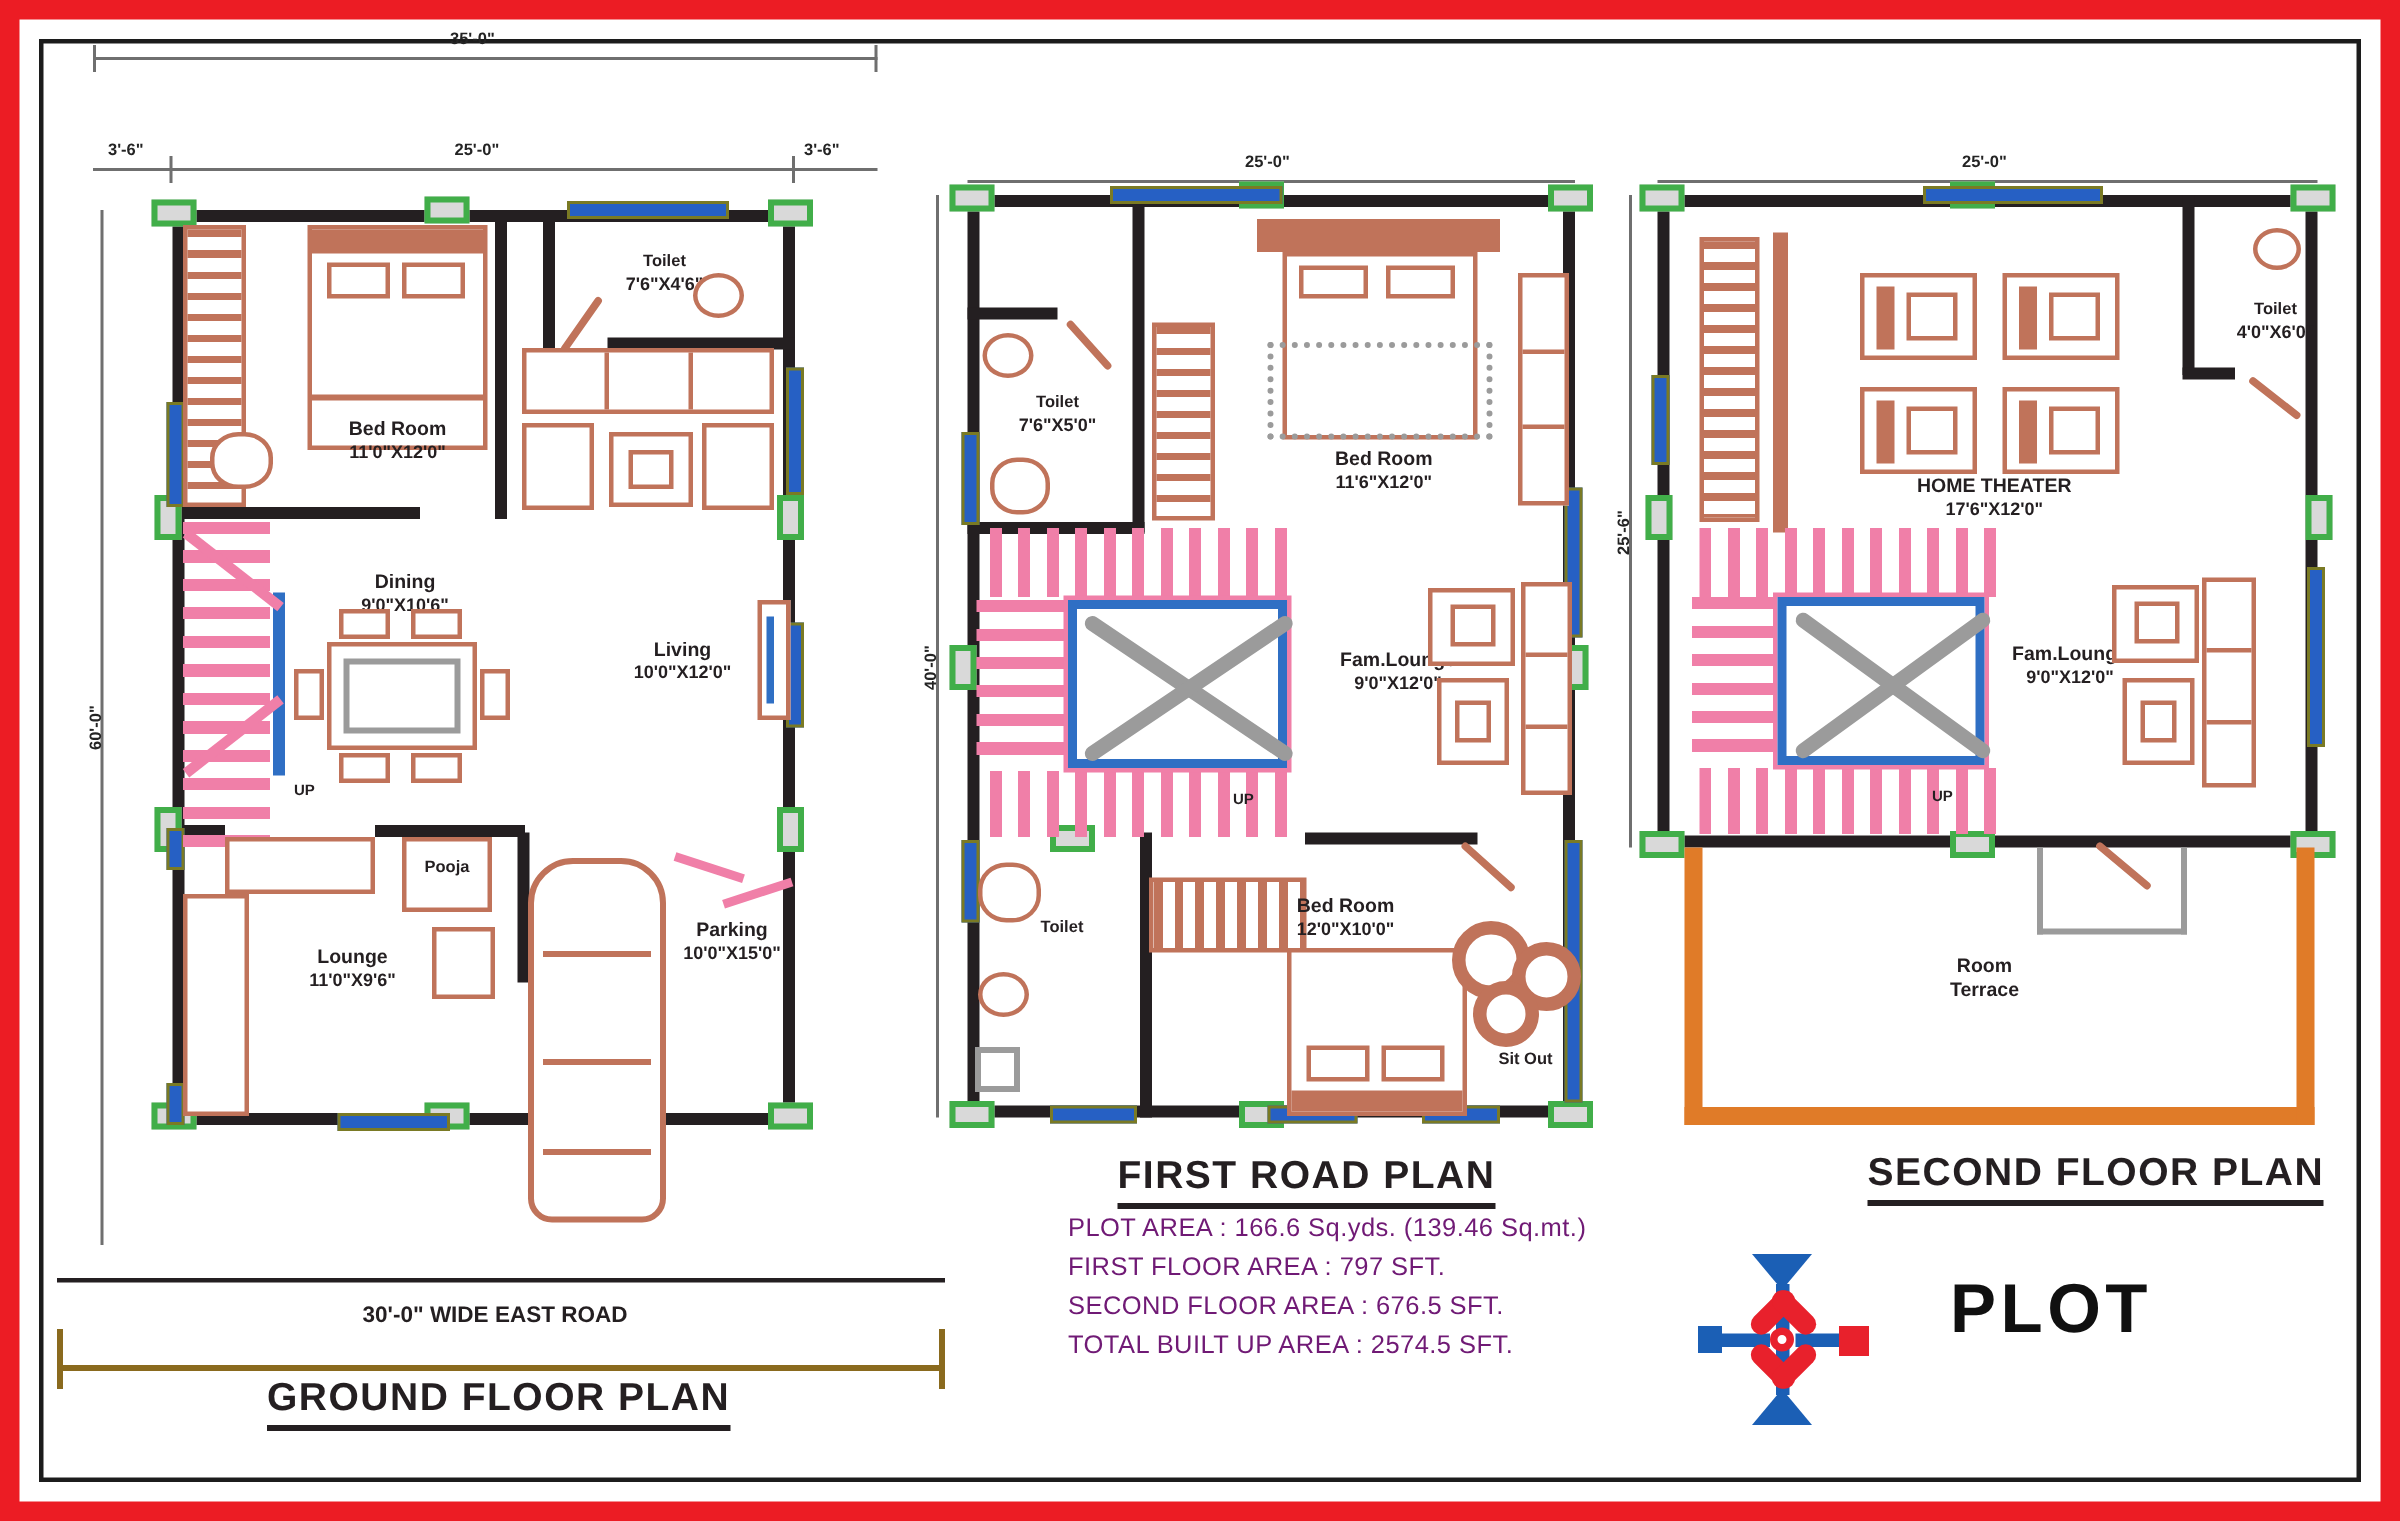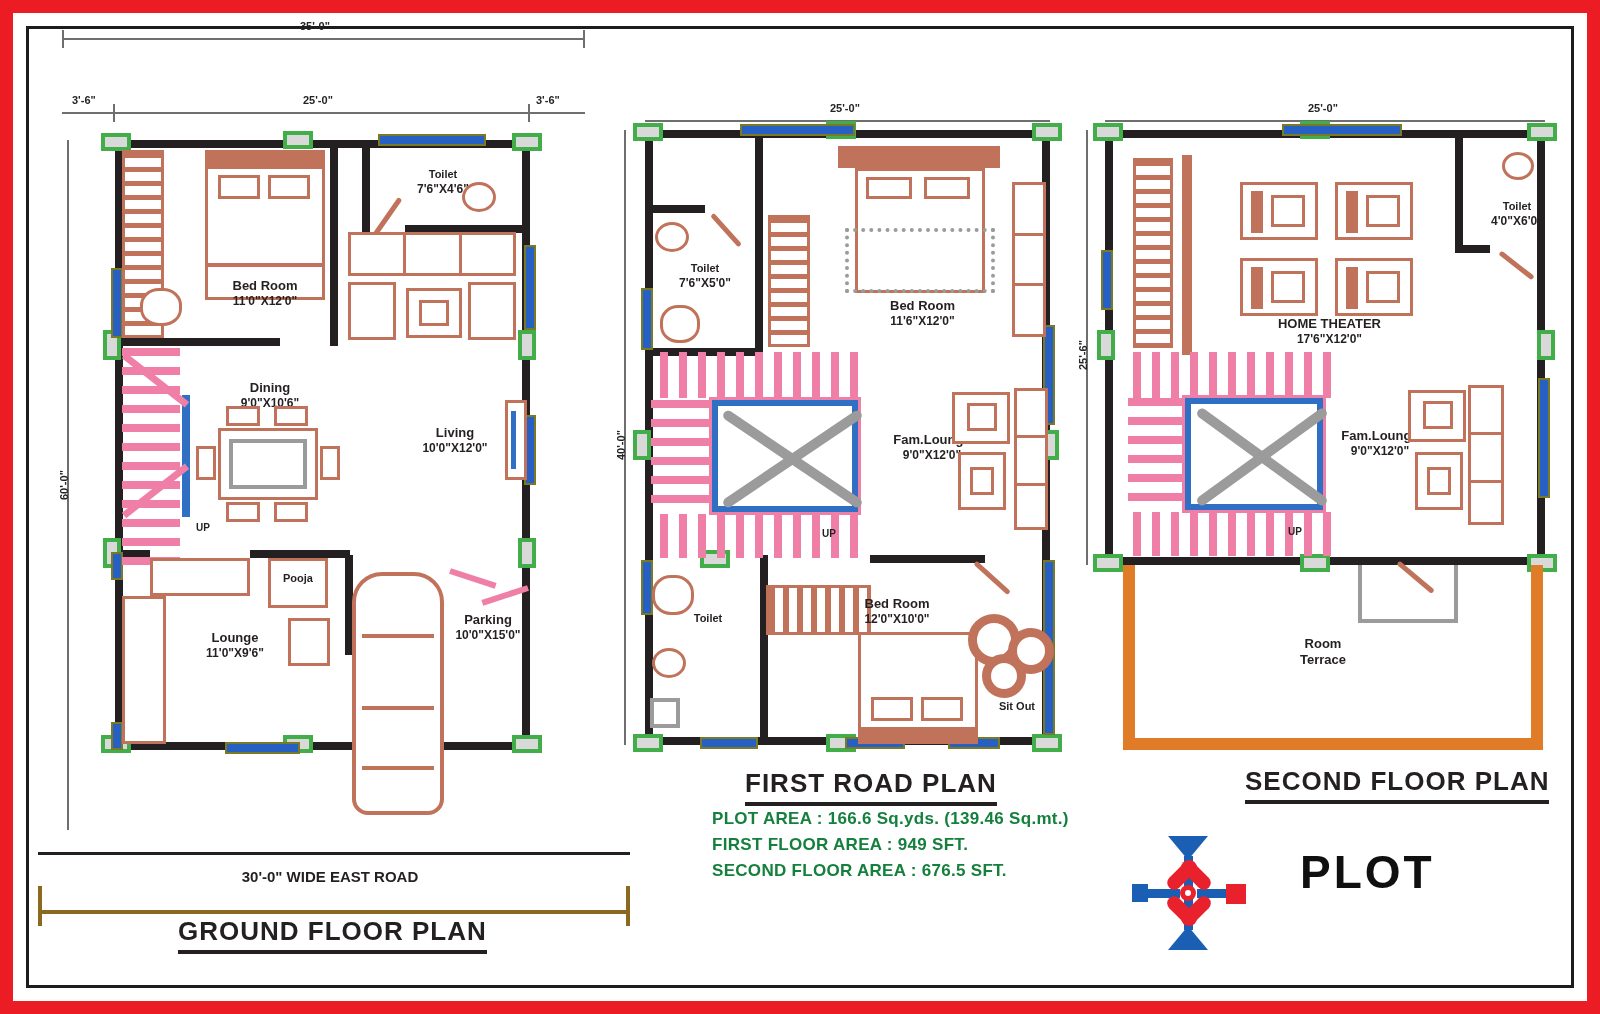--- a/index.html
+++ b/index.html
@@ -38,21 +38,21 @@
   .lbl{position:absolute;font-weight:bold;color:#241f21;text-align:center;line-height:1.25;font-size:13px;}
   .lbl .sz{font-size:12px;font-weight:bold;}
   .small{font-size:11px;}
   .title{position:absolute;font-weight:800;color:#241f21;font-size:26px;letter-spacing:1px;
          border-bottom:4px solid #241f21;padding-bottom:3px;white-space:nowrap;}
   .dimline{position:absolute;background:#6f6f6f;}
   .tick{position:absolute;background:#6f6f6f;}
   .dimlbl{position:absolute;font-size:11px;font-weight:bold;color:#242424;white-space:nowrap;}
   .rot{transform:rotate(-90deg);transform-origin:left top;}
   .notes{position:absolute;left:712px;top:806px;}
-  .note{font-size:17px;font-weight:700;color:#15803d;line-height:26px;white-space:nowrap;letter-spacing:0.3px;}
+  .note{font-size:17px;font-weight:400;color:#701a75;line-height:26px;white-space:nowrap;letter-spacing:0.3px;}
   .roadline-dark{position:absolute;background:#241f21;}
   .roadline-gold{position:absolute;background:#8a6a1e;}
   .terr{position:absolute;background:#e07b28;}
   .up{position:absolute;font-size:10px;font-weight:bold;color:#241f21;}
   
   .c-bar{position:absolute;background:#1b5fb5;}
   .c-tri{position:absolute;width:0;height:0;}
   .c-petal{position:absolute;width:36px;height:14px;background:#e8212c;border-radius:7px;}
   .c-center{position:absolute;width:16px;height:16px;border:5px solid #e8212c;border-radius:50%;background:#fff;box-sizing:border-box;}
   .c-red-sq{position:absolute;width:20px;height:20px;background:#e8212c;}
@@ -304,22 +304,23 @@
     <div class="ring" style="left:968px;top:614px;width:52px;height:52px"></div>
     <div class="ring" style="left:1008px;top:628px;width:46px;height:46px"></div>
     <div class="ring" style="left:982px;top:654px;width:44px;height:44px"></div>
     <div class="lbl small" style="left:975px;top:700px;width:84px">
       <div>Sit Out</div>
     </div>
 
     <div class="title" style="left:745px;top:768px">FIRST ROAD PLAN</div>
     <div class="notes">
       <div class="note">PLOT AREA : 166.6 Sq.yds. (139.46 Sq.mt.)</div>
-      <div class="note">FIRST FLOOR AREA : 949 SFT.</div>
+      <div class="note">FIRST FLOOR AREA : 797 SFT.</div>
       <div class="note">SECOND FLOOR AREA : 676.5 SFT.</div>
+      <div class="note">TOTAL BUILT UP AREA : 2574.5 SFT.</div>
     </div>
   </div>
 
   <div>
 
     <div class="dimline" style="left:1105px;top:120px;width:440px;height:2px"></div>
     <div class="dimlbl" style="left:1308px;top:102px">25'-0"</div>
     <div class="dimline" style="left:1086px;top:130px;width:2px;height:435px"></div>
     <div class="dimlbl rot" style="left:1077px;top:370px">25'-6"</div>
 

